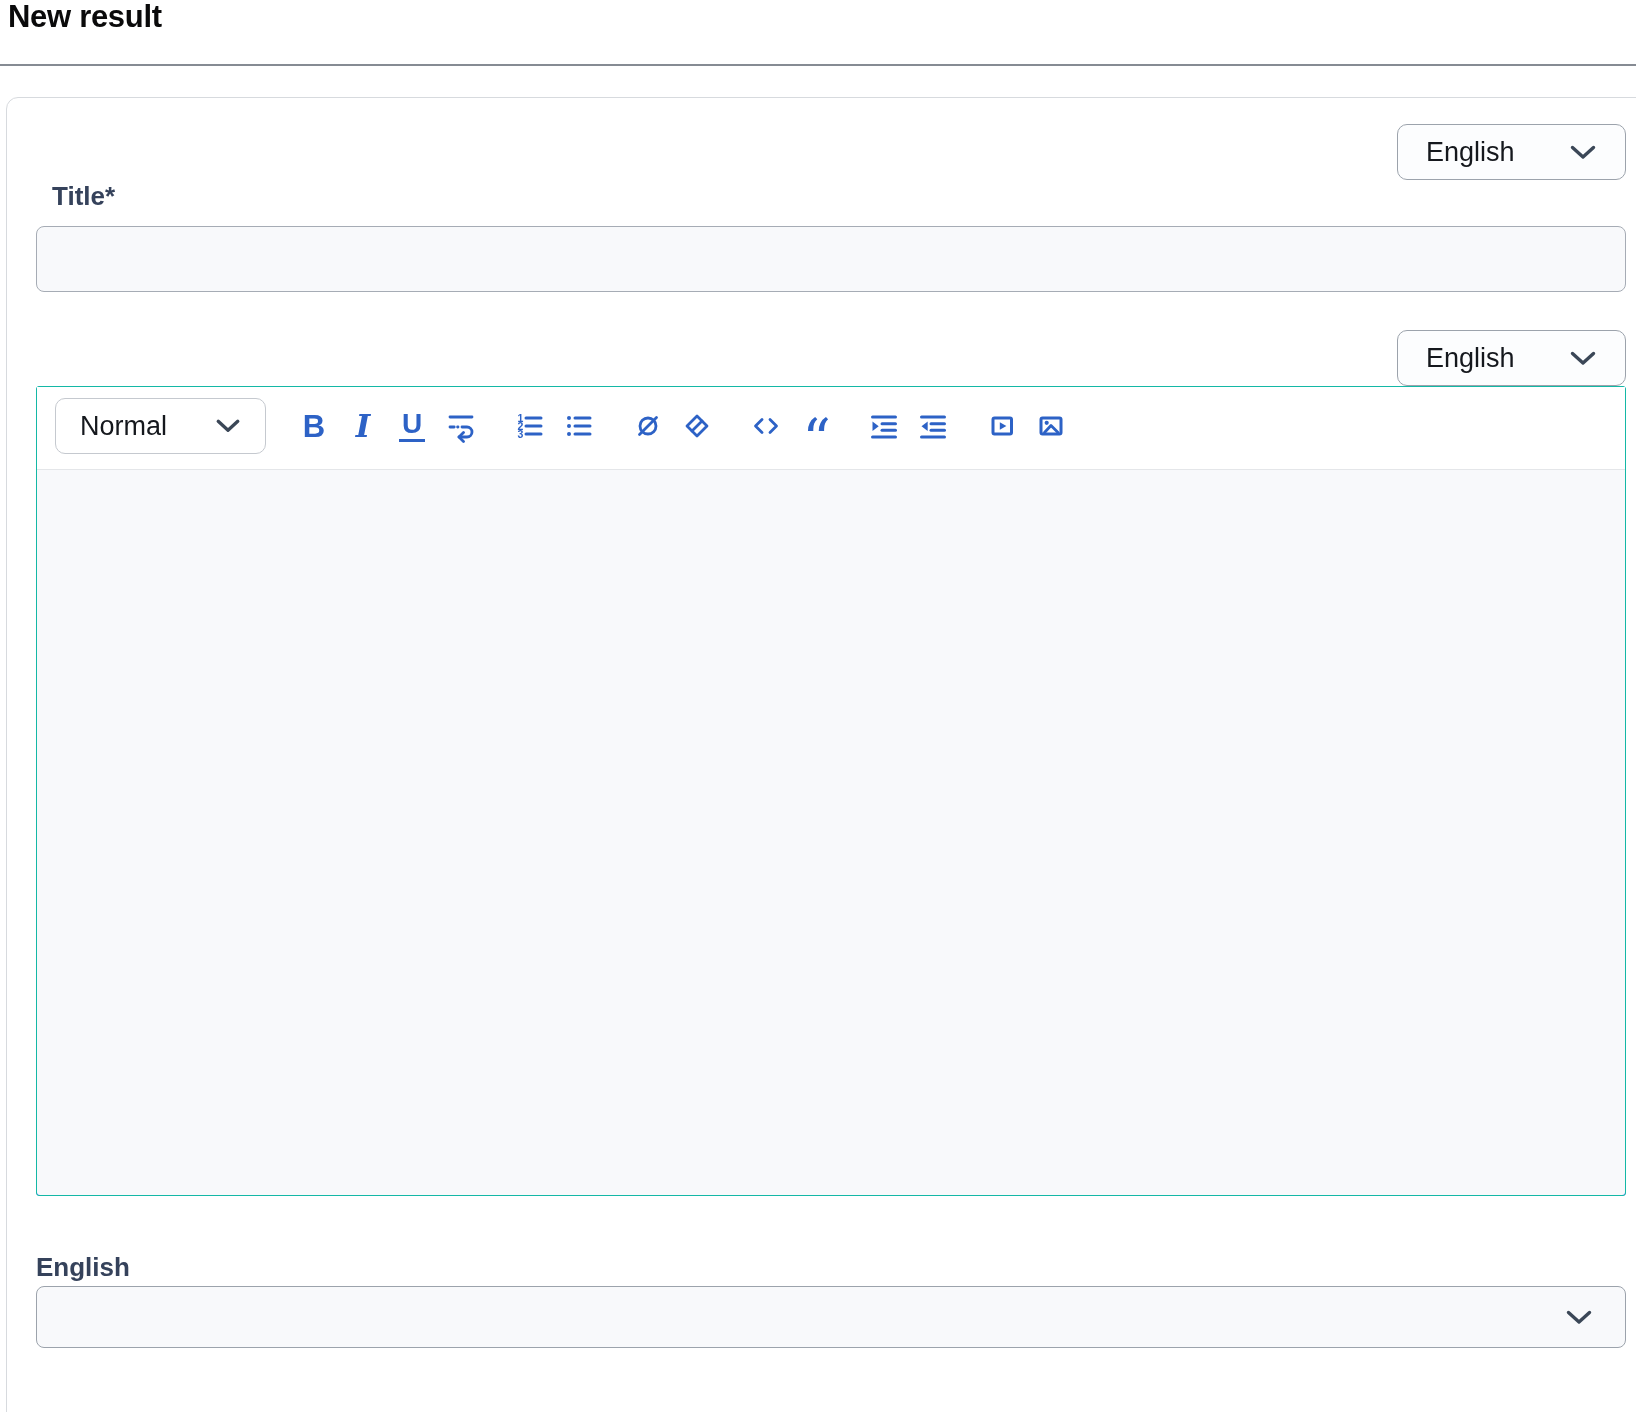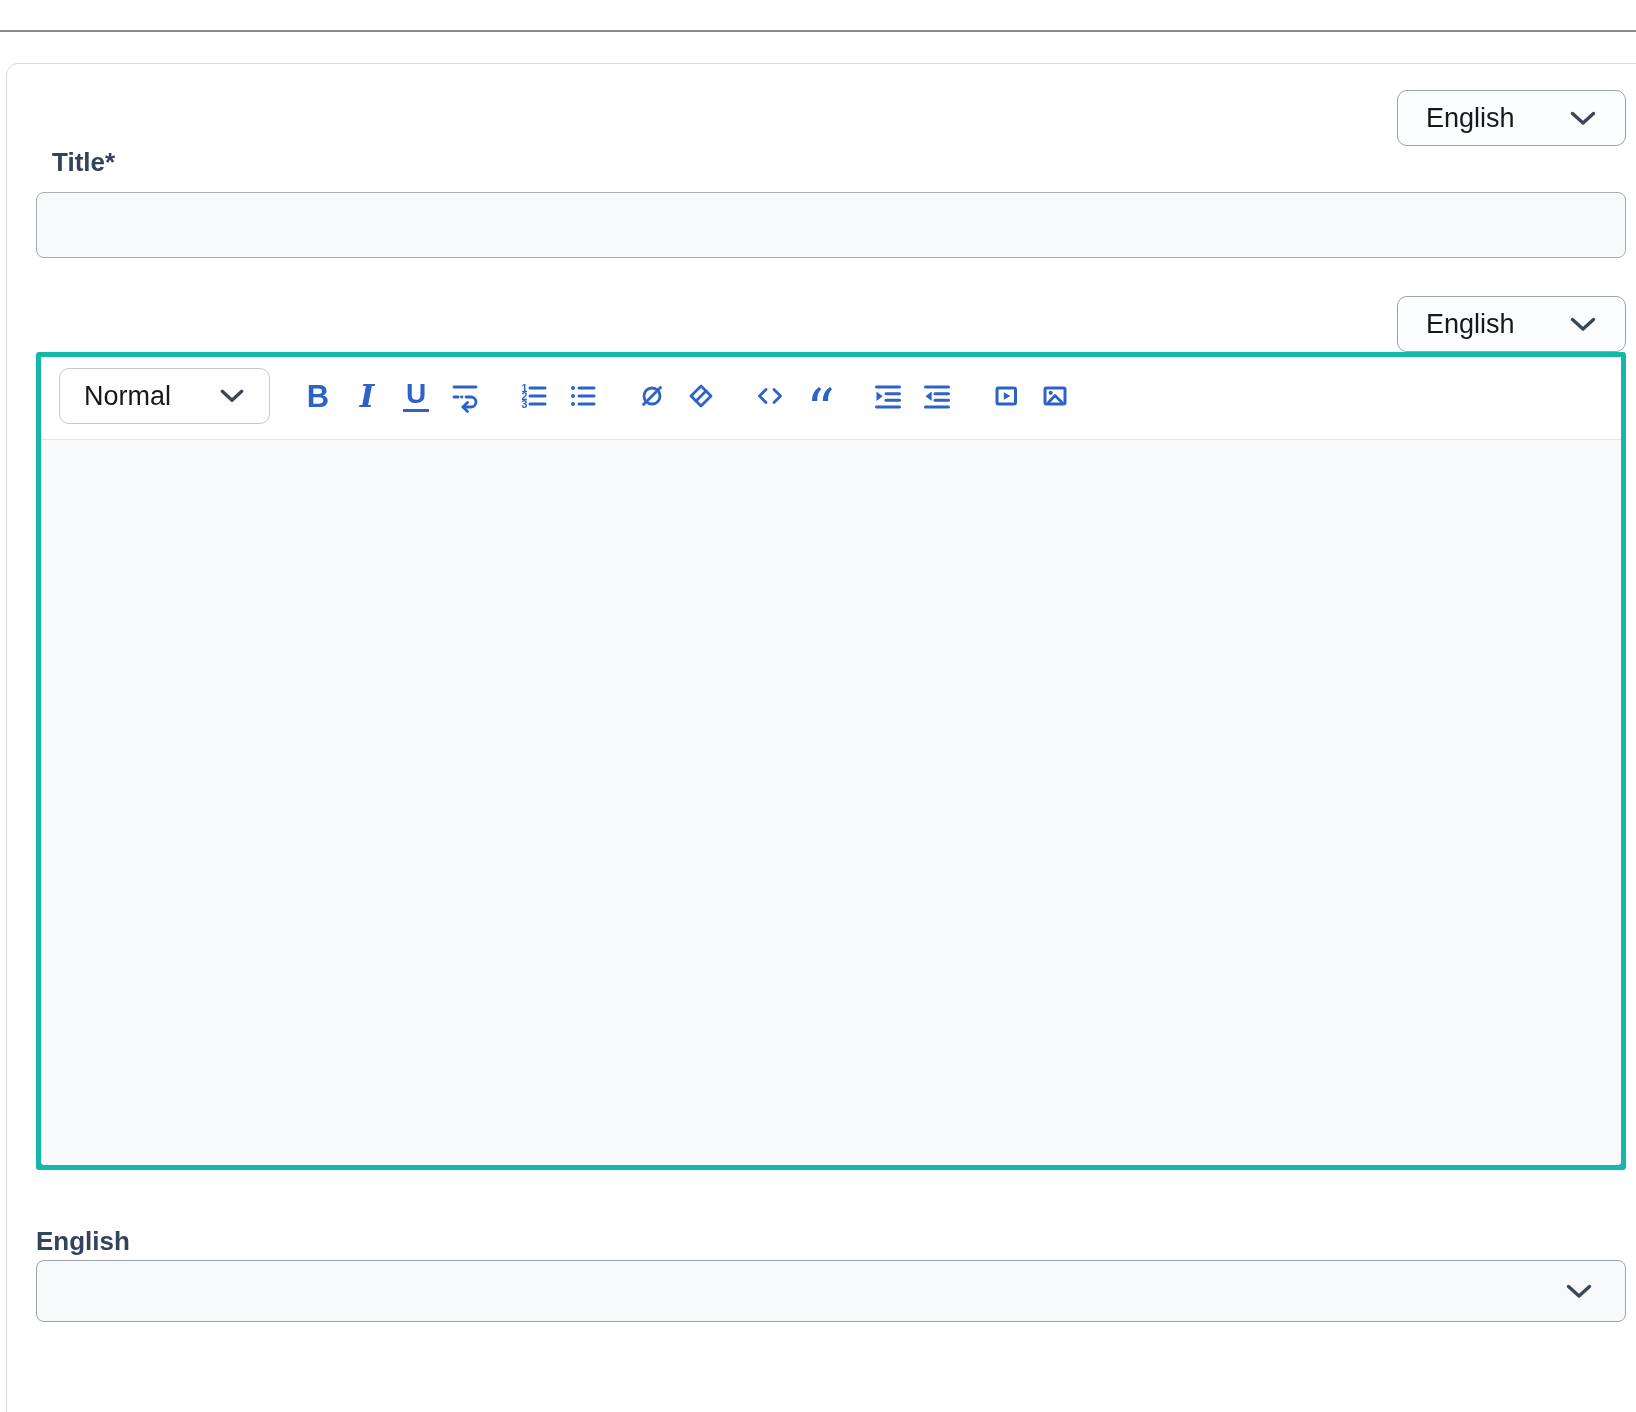--- a/index.html
+++ b/index.html
@@ -27,21 +27,21 @@
   }
   .field-label{
     display:block;font-size:26px;font-weight:700;color:#35425b;
     line-height:32px;margin:0 0 14px 16px;
   }
   .text-input{
     display:block;box-sizing:border-box;width:100%;height:66px;
     background:#f8f9fb;border:1px solid #a6acb5;border-radius:8px;
     font-family:inherit;font-size:27px;color:#15181d;padding:0 20px;outline:none;
   }
-  .editor{border:5px solid #14b8a6;border-radius:3px;background:#3b82f6;}
+  .editor{border:1px solid #14b8a6;border-radius:3px;background:#3b82f6;}
   .toolbar{
     display:flex;align-items:center;padding:11px 18px 15px 18px;
     border-bottom:1px solid #e4e6e9;background:#fff;
   }
   .style-btn{
     box-sizing:border-box;width:211px;height:56px;display:flex;align-items:center;
     justify-content:space-between;padding:0 24px;background:#fff;
     border:1px solid #c5c9cf;border-radius:10px;font-family:inherit;
     font-size:27px;color:#15181d;cursor:pointer;flex:0 0 auto;
   }
@@ -71,20 +71,21 @@
     border:1px solid #9ca3ac;border-radius:8px;display:flex;align-items:center;
     justify-content:space-between;padding:0 32px 0 20px;cursor:pointer;
     font-size:27px;color:#15181d;
   }
   .chev{display:flex;align-items:center;}
 </style>
 </head>
 <body>
 
 <div>
+  <h1>New result</h1>
   <div class="divider"></div>
 
   <div class="panel">
 
     <div class="lang-row">
       <button class="lang-btn">
         <span>English</span>
         <span class="chev">
           <svg width="28" height="17" viewBox="0 0 28 17" fill="none">
             <polyline points="3.5,3.5 14,13 24.5,3.5" stroke="#3b4757" stroke-width="3.4" stroke-linecap="round" stroke-linejoin="round"></polyline>

